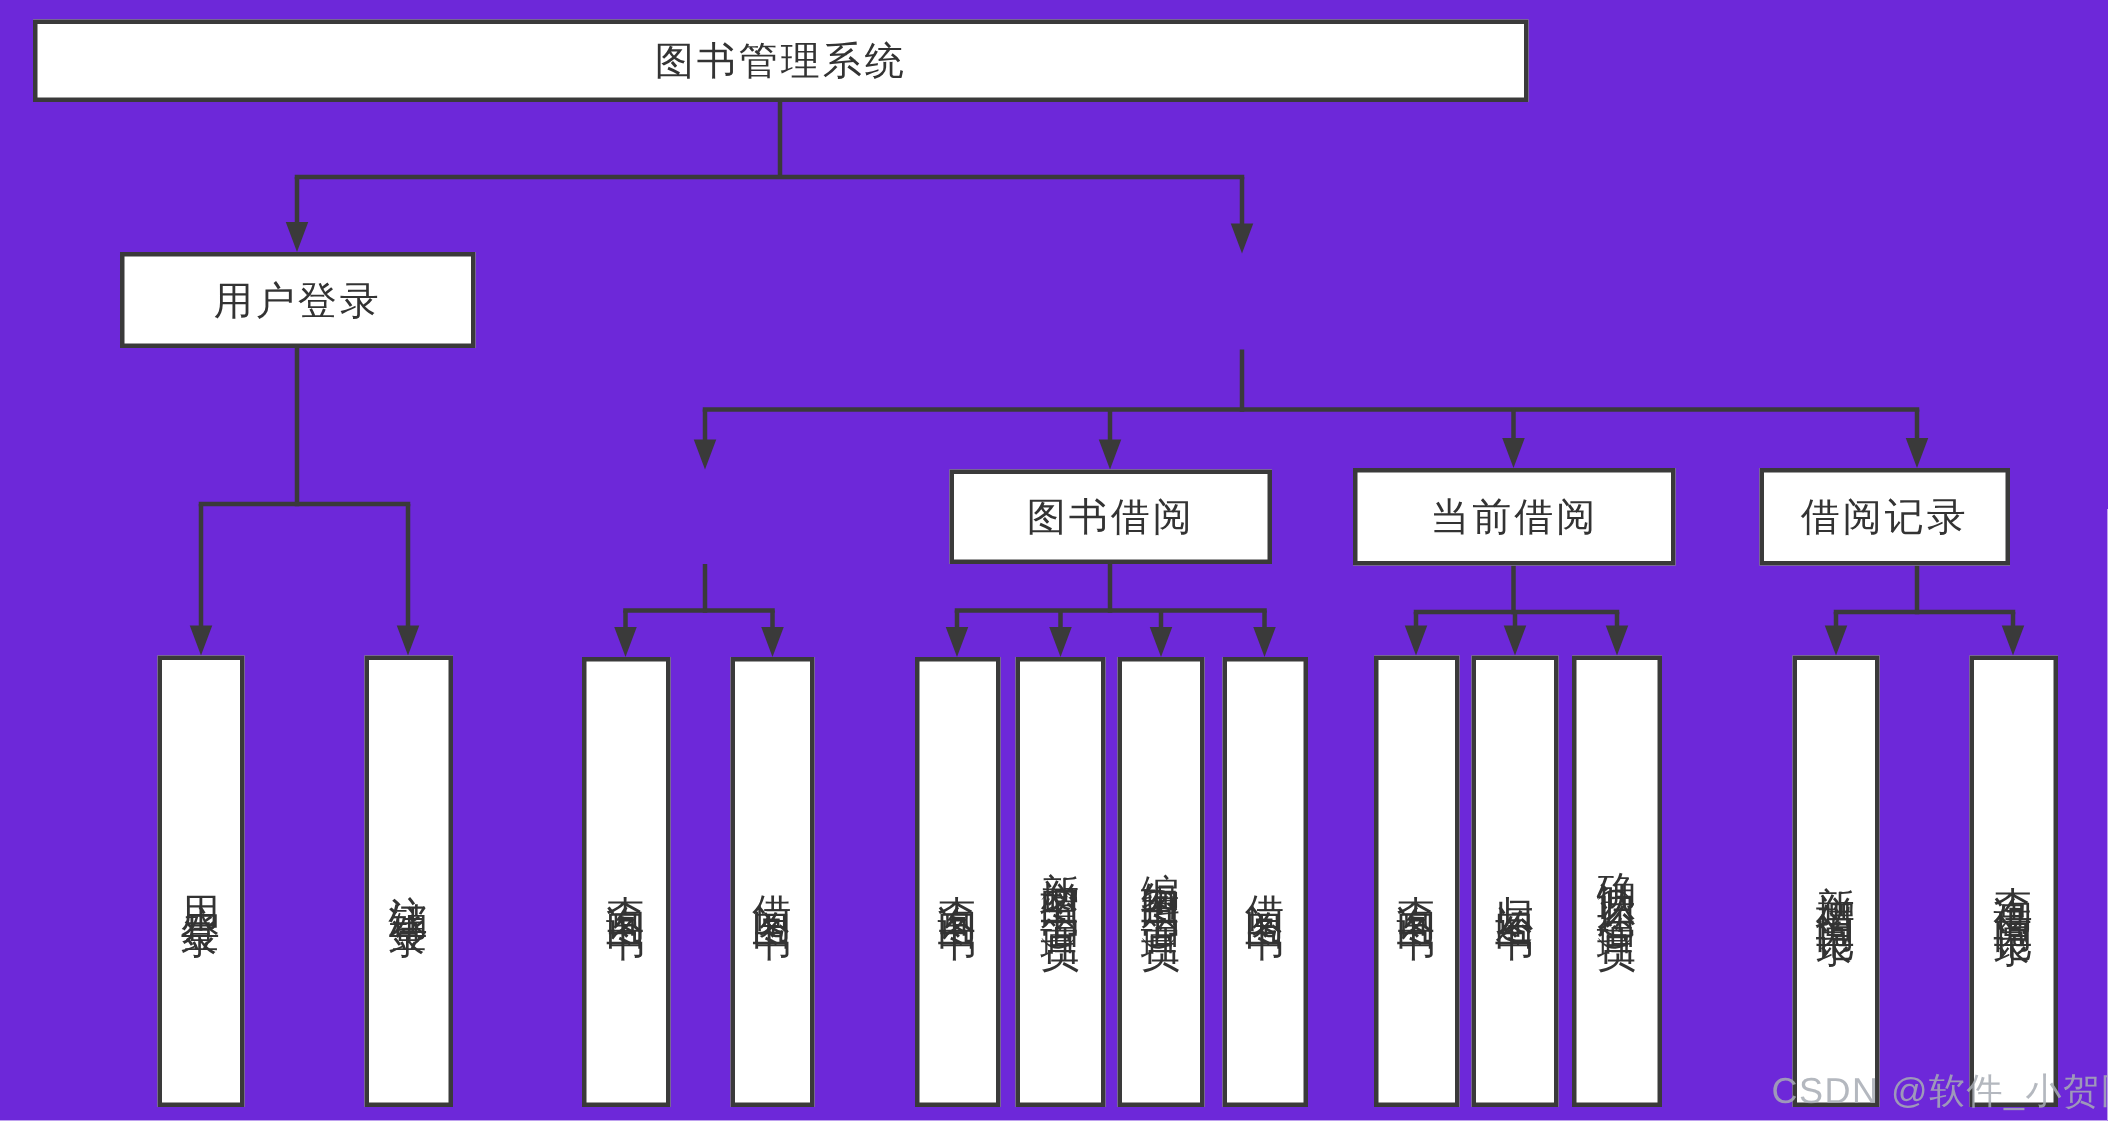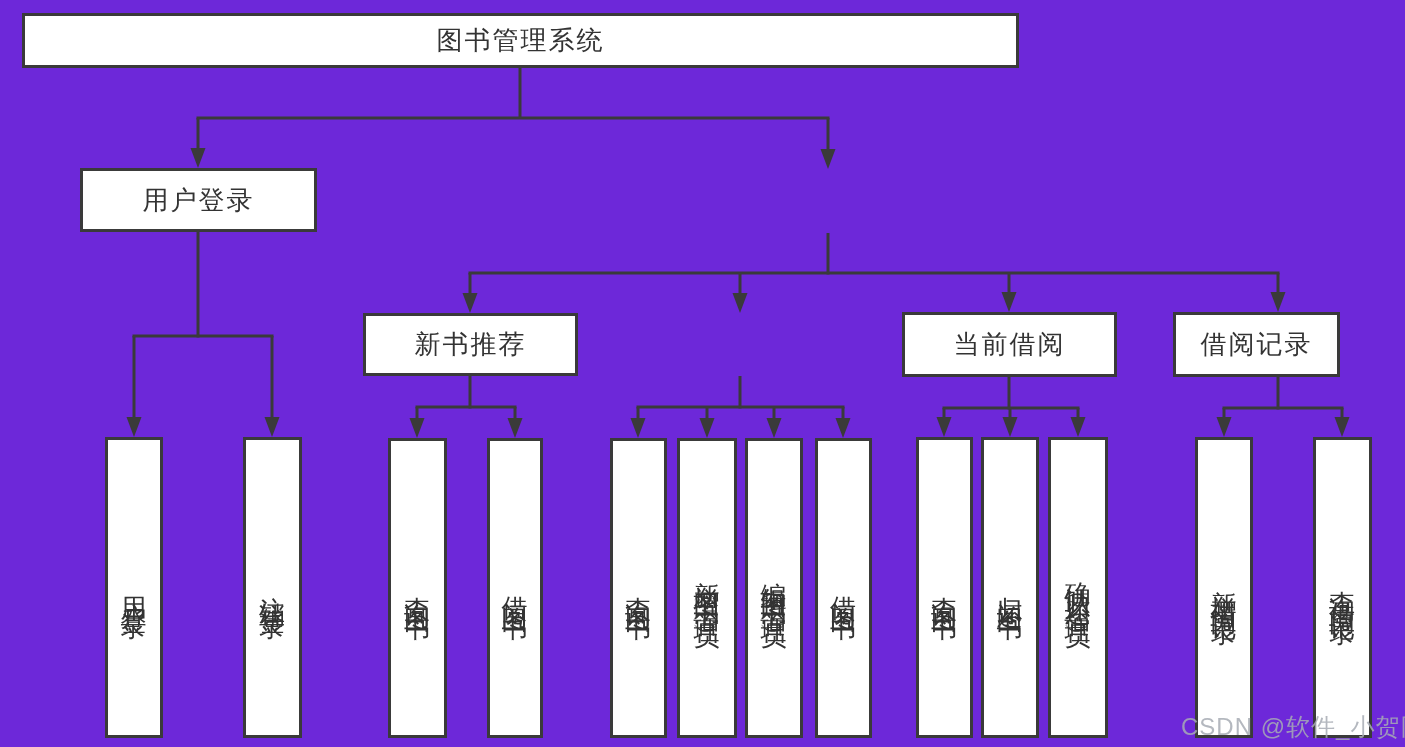--- a/index.html
+++ b/index.html
@@ -133,22 +133,22 @@
   </svg>
 
   <div class="hbox" style="left:22px; top:13px; width:997px; height:55px;">
     <span>图书管理系统</span>
   </div>
 
   <div class="hbox" style="left:80px; top:168px; width:237px; height:64px;">
     <span>用户登录</span>
   </div>
 
-  <div class="hbox" style="left:363px; top:313px; width:215px; height:63px;">
-    <span>新书推荐</span>
+  <div class="hbox" style="left:633px; top:313px; width:215px; height:63px;">
+    <span>图书借阅</span>
   </div>
   <div class="hbox" style="left:902px; top:312px; width:215px; height:65px;align-items:center;">
     <span>当前借阅</span>
   </div>
   <div class="hbox" style="left:1173px; top:312px; width:167px; height:65px;">
     <span>借阅记录</span>
   </div>
 
   <div class="vbox" style="left:105px; top:437px; width:58px; height:301px;">
     <span>用户登录</span>

